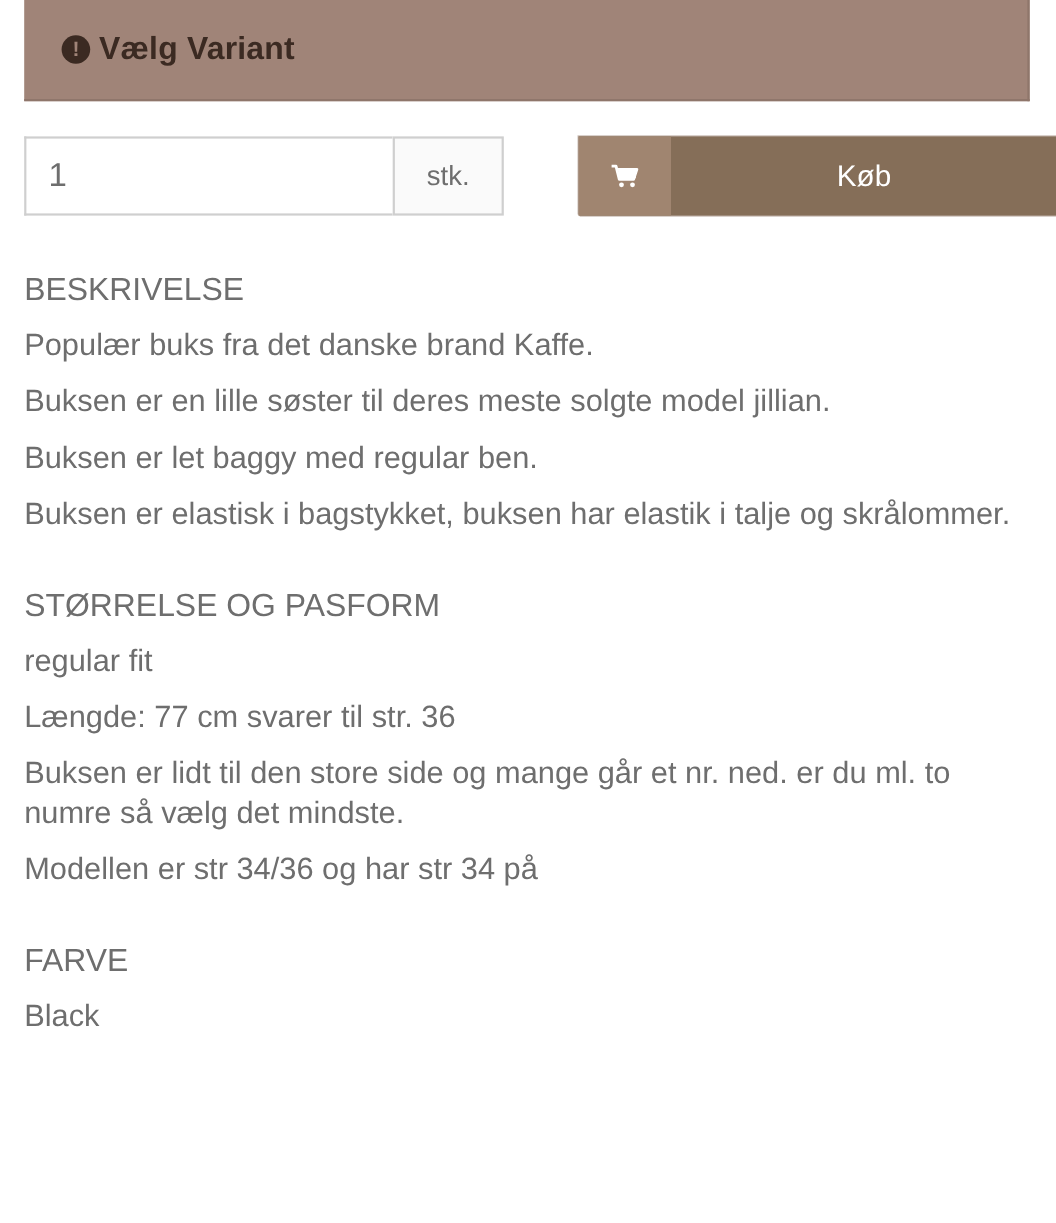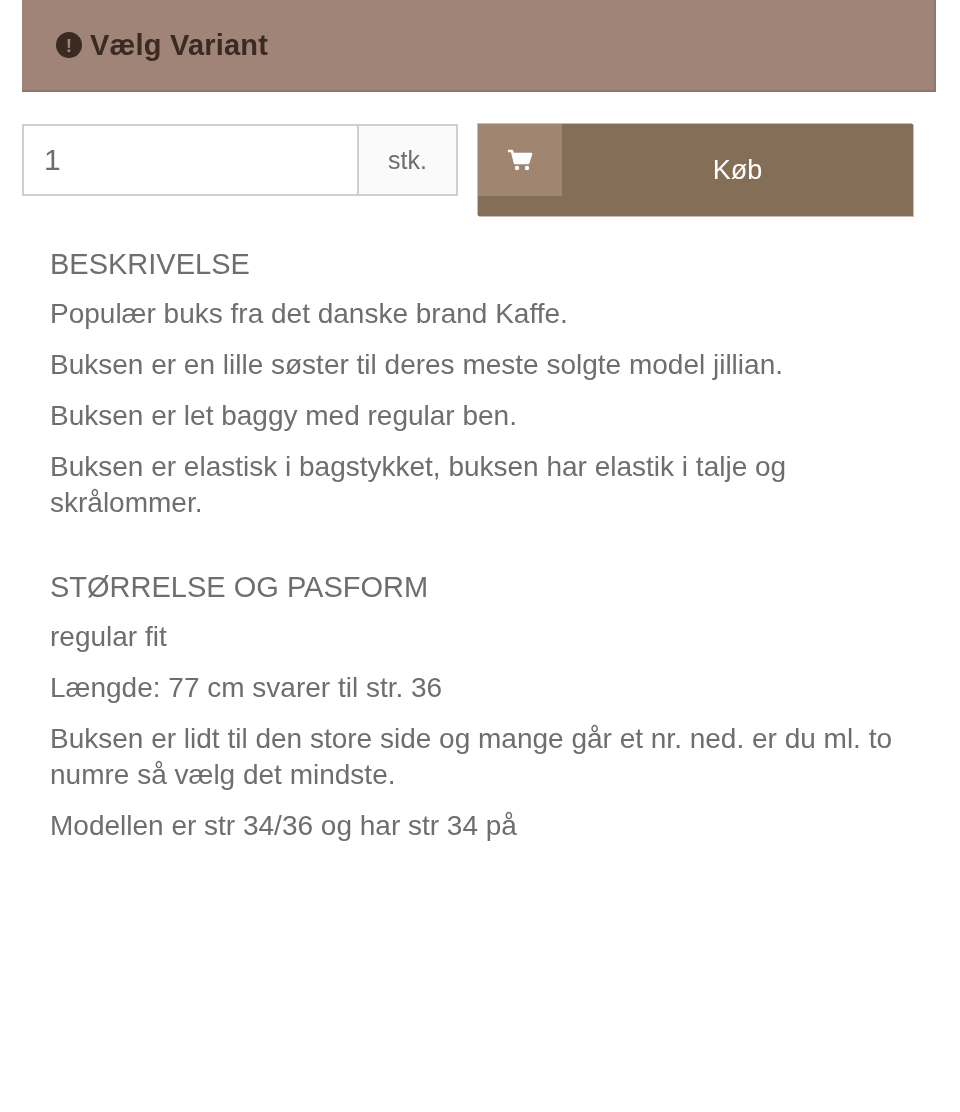--- a/index.html
+++ b/index.html
@@ -36,39 +36,39 @@
       font-family: "Liberation Sans", sans-serif; font-size: 30px; color: #6e6e6e;
       padding: 0 0 0 20px; outline: none; background: #ffffff;
     }
     .qty-unit {
       width: 101px; height: 72px; box-sizing: border-box;
       border: 2px solid #cfcfcf; background: #fafafa;
       display: flex; align-items: center; justify-content: center;
       font-size: 25px; color: #6e6e6e;
     }
     .buy-button {
-      position: absolute; left: 478px; top: 124px; width: 435px; height: 92px;
+      position: absolute; left: 526px; top: 124px; width: 435px; height: 72px;
       display: flex; border: none; padding: 0; cursor: pointer; background: #856e58;
       box-shadow: 1px 1px 0 #c9bdb5, -1px -1px 0 #c9bdb5;
     }
     .buy-button .cart-box {
       width: 84px; height: 72px; background: #a08570;
       display: flex; align-items: center; justify-content: center;
     }
     .buy-button .buy-label {
       flex: 1; display: flex; align-items: center; justify-content: center;
       font-family: "Liberation Sans", sans-serif; font-size: 27px; color: #ffffff;
     }
     .content {
       position: absolute; left: 22px; top: 246px; width: 920px;
       font-size: 28px; line-height: 36px; color: #6e6e6e;
     }
     .section-title { font-size: 29px; margin: 0 0 14px 0; line-height: 36px; }
     .para { margin: 0 0 15px 0; }
-    .section { margin-bottom: 48px; margin-left: 28px; }
+    .section { margin-bottom: 48px; }
   </style>
 </head>
 <body>
 
 <div class="variant-bar">
   <span class="warn-icon">!</span>
   <span class="variant-label">Vælg Variant</span>
 </div>
 
 <div class="qty-group">
@@ -96,13 +96,17 @@
     <p class="para">Buksen er let baggy med regular ben.</p>
     <p class="para">Buksen er elastisk i bagstykket, buksen har elastik i talje og skrålommer.</p>
   </div>
   <div class="section">
     <div class="section-title">STØRRELSE OG PASFORM</div>
     <p class="para">regular fit</p>
     <p class="para">Længde: 77 cm svarer til str. 36</p>
     <p class="para">Buksen er lidt til den store side og mange går et nr. ned. er du ml. to numre så vælg det mindste.</p>
     <p class="para">Modellen er str 34/36 og har str 34 på</p>
   </div>
+  <div class="section">
+    <div class="section-title">FARVE</div>
+    <p class="para">Black</p>
+  </div>
 </div>
 
 </body></html>

